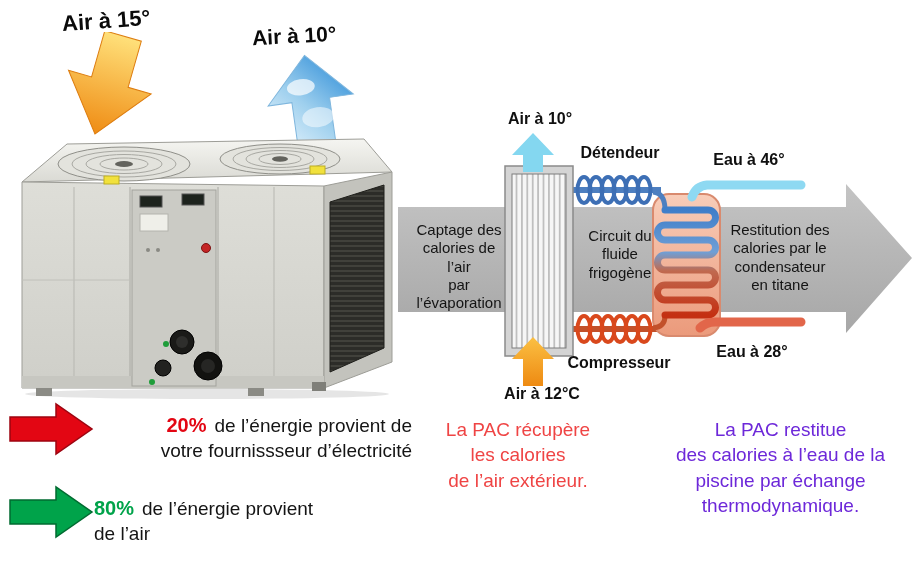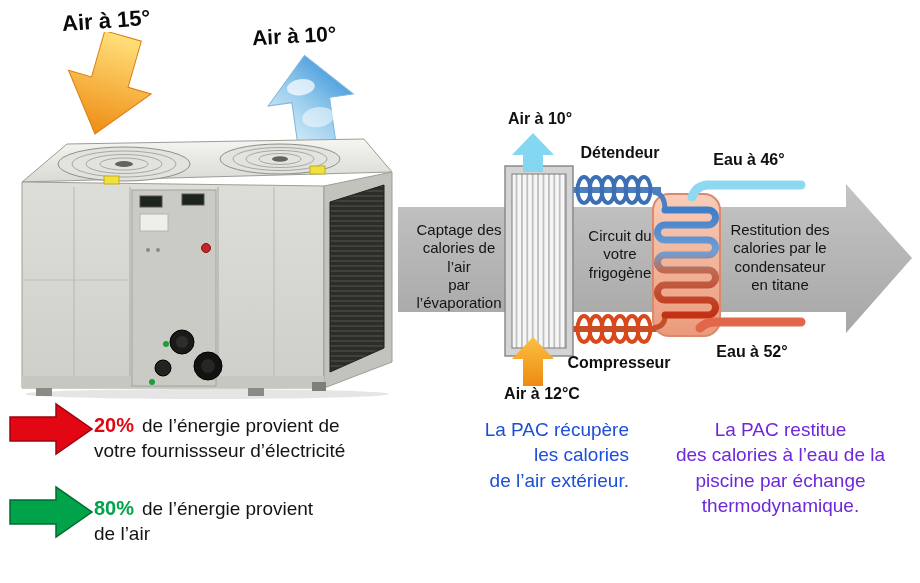--- a/index.html
+++ b/index.html
@@ -118,21 +118,21 @@
       <rect x="236" y="258" width="16" height="8" fill="#8b8b85"></rect>
       <rect x="300" y="252" width="14" height="9" fill="#7f7f79"></rect>
     </svg>
   </div>
 
   <div class="abs" style="left:8px; top:402px;">
     <svg viewBox="0 0 86 54" width="86" height="54">
       <polygon points="2,15 48,15 48,2 84,27 48,52 48,39 2,39" fill="#e30613" stroke="#9d0410" stroke-width="1.5"></polygon>
     </svg>
   </div>
-  <div class="abs stat-text" style="left:94px; top:412px; width:318px;">
+  <div class="abs stat-text" style="left:94px; top:412px; width:318px;text-align:right;">
     <span class="pct pct-red" style="color: rgb(227, 6, 19);">20%</span><span class="preline">de l’énergie provient de
 votre fournissseur d’électricité</span>
   </div>
 
   <div class="abs" style="left:8px; top:485px;">
     <svg viewBox="0 0 86 54" width="86" height="54">
       <polygon points="2,15 48,15 48,2 84,27 48,52 48,39 2,39" fill="#00a34a" stroke="#006b30" stroke-width="1.5"></polygon>
     </svg>
   </div>
   <div class="abs stat-text" style="left:94px; top:495px; width:318px;">
@@ -214,35 +214,35 @@
   <div class="abs bold-label" style="left:570px; top:144px; width:100px;">Détendeur</div>
 
   <div class="abs bold-label" style="left:703px; top:151px; width:92px;">Eau à 46°</div>
 
   <div class="abs stage-text preline" style="left:399px; top:221px; width:110px;">Captage des
 calories de l’air
 par
 l’évaporation</div>
 
   <div class="abs stage-text preline" style="left:567px; top:227px; width:96px;">Circuit du
-votre
+fluide
 frigogène</div>
 
   <div class="abs stage-text preline" style="left:710px; top:221px; width:130px;">Restitution des
 calories par le
 condensateur
 en titane</div>
 
   <div class="abs bold-label" style="left:563px; top:354px; width:112px;">Compresseur</div>
 
-  <div class="abs bold-label" style="left:706px; top:343px; width:92px;">Eau à 52°</div>
+  <div class="abs bold-label" style="left:706px; top:343px; width:92px;">Eau à 28°</div>
 
   <div class="abs bold-label" style="left:494px; top:385px; width:96px;">Air à 12°C</div>
 
-  <div class="abs caption preline" style="left: 449px; top: 417px; width: 180px; color: #1d4ed8; text-align: right;">La PAC récupère
+  <div class="abs caption preline" style="left: 428px; top: 417px; width: 180px; color: #ef4444;">La PAC récupère
 les calories
 de l’air extérieur.</div>
 
   <div class="abs caption preline" style="left: 648px; top: 417px; width: 265px; color: #6d28d9;">La PAC restitue
 des calories à l’eau de la
 piscine par échange
 thermodynamique.</div>
 
 </div>
 

